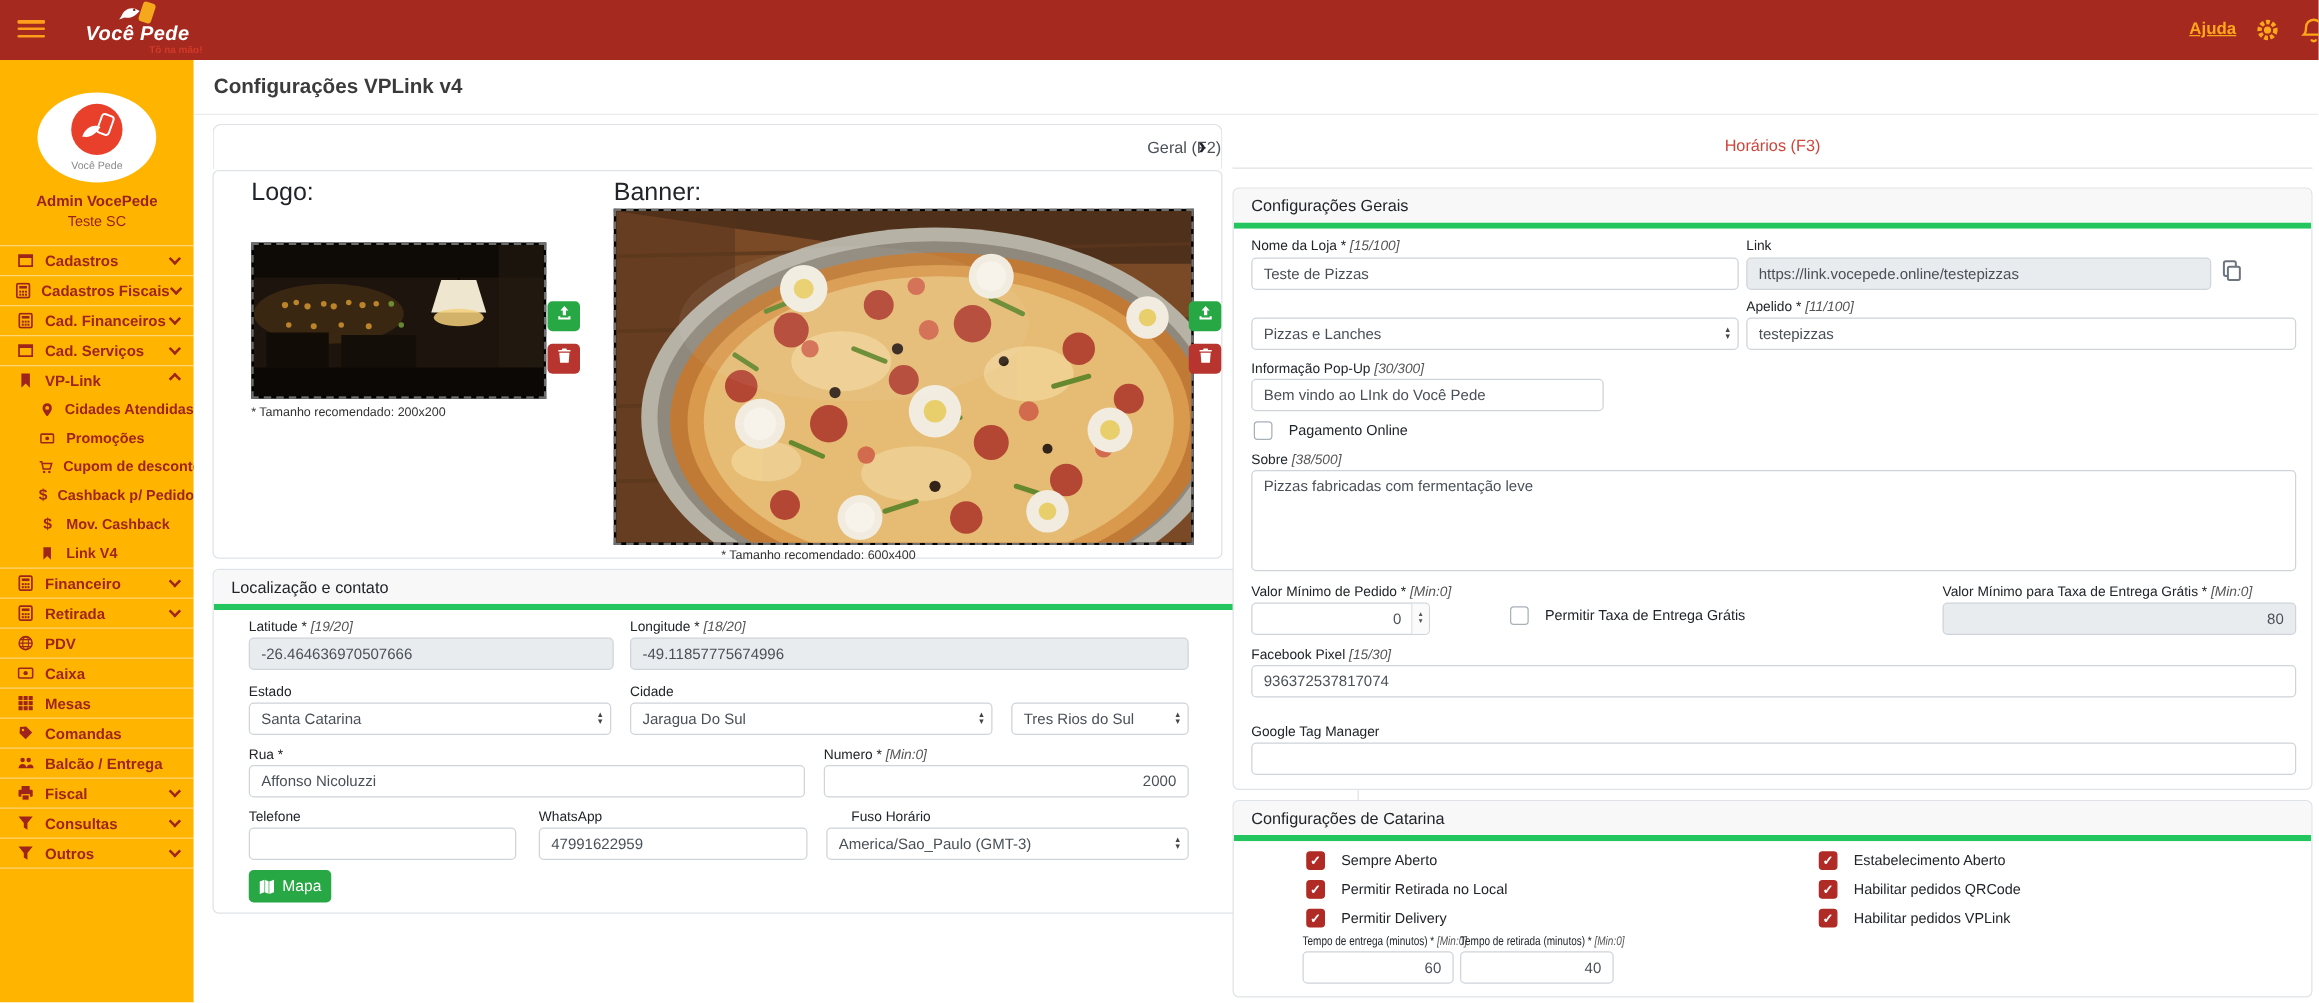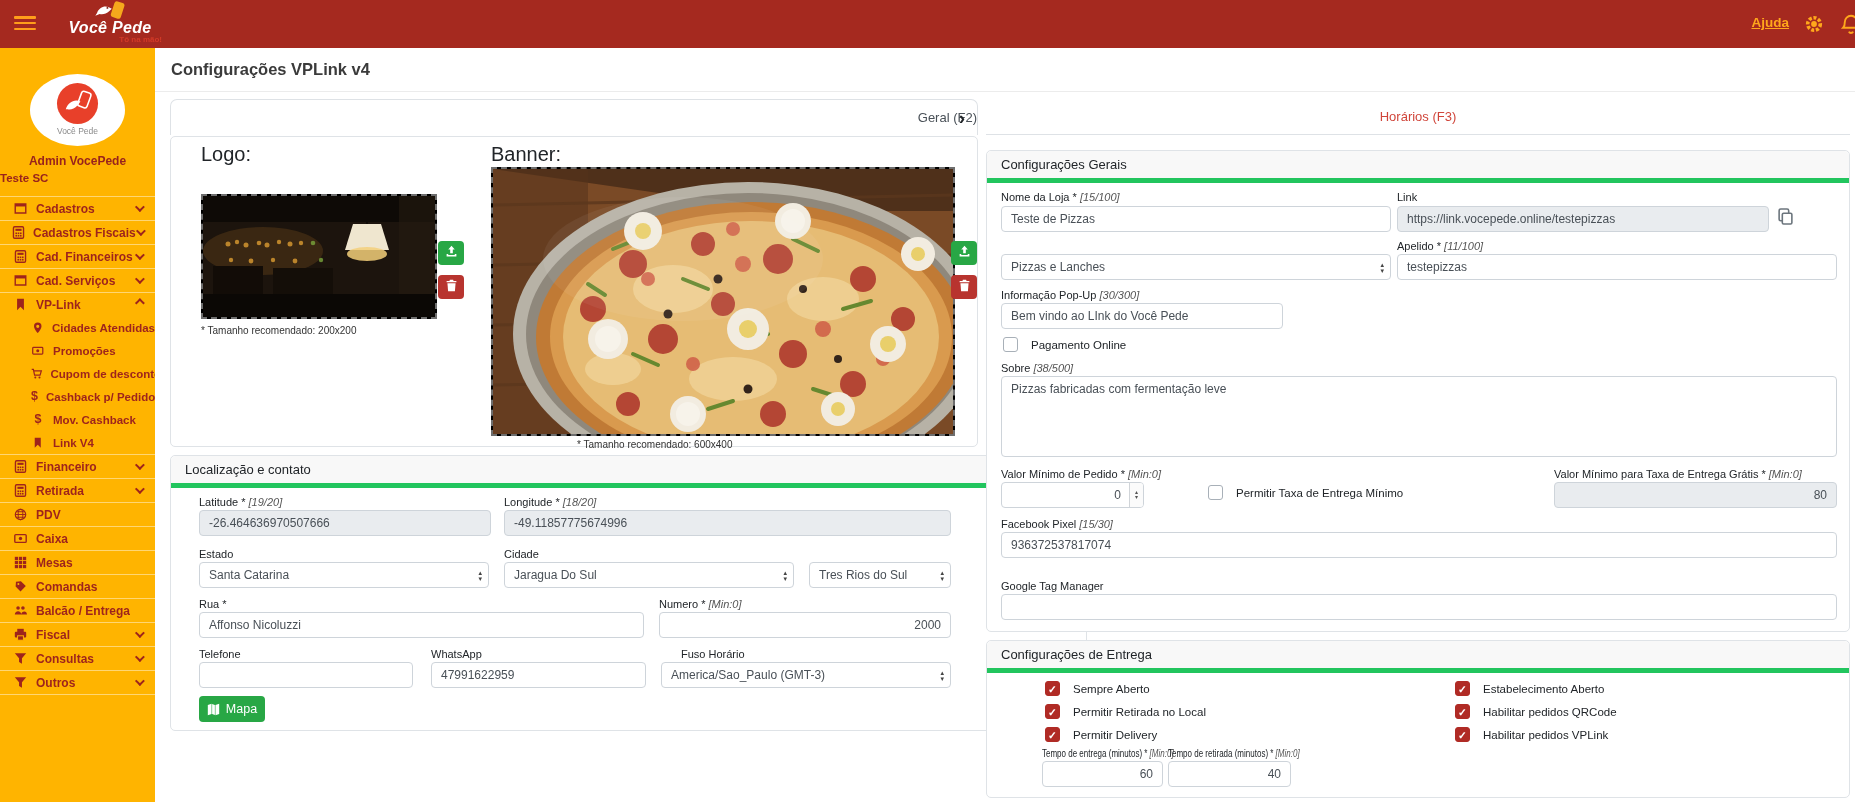--- a/index.html
+++ b/index.html
@@ -19,21 +19,21 @@
   .gearbtn { position:absolute; right:30px; top:13px; width:22px; height:22px; cursor:pointer; }
   .bellbtn { position:absolute; right:-7px; top:13px; width:22px; height:22px; cursor:pointer; }
   .gearbtn svg,.bellbtn svg { width:22px; height:22px; }
 
   
   .sidebar { position:absolute; top:48px; left:0; width:155px; bottom:0; background:#FFB400; overflow:hidden; }
   .avatar { position:absolute; left:30px; top:26px; width:95px; height:72px; background:#fff; border-radius:50%; text-align:center; }
   .avatar svg { width:43px; height:43px; margin-top:8px; }
   .avname { font-size:8.5px; color:#8a8a8a; margin-top:-3px; }
   .adminname { position:absolute; top:106px; left:0; right:0; text-align:center; color:#99231C; font-weight:bold; font-size:12px; }
-  .storename { position:absolute; top:124px; left:0; right:0; color:#99231C; font-weight:bold; font-size:11.5px; }
+  .storename { position:absolute; top:124px; left:0; right:0; text-align:center; color:#99231C; font-weight:normal; font-size:11.5px; }
   .menu { position:absolute; top:148px; left:0; right:0; color:#9E241C; }
   .mi { display:flex; align-items:center; height:24px; padding:0 8px 0 12px; border-top:1px solid rgba(255,255,255,.45); font-weight:bold; font-size:12px; cursor:pointer; }
   .menu-end { border-top:1px solid rgba(255,255,255,.45); height:0; }
   .micn { width:16px; height:14px; margin-right:8px; display:flex; align-items:center; justify-content:center; }
   .micn svg { width:13px; height:13px; }
   .mlbl { flex:1; white-space:nowrap; }
   .chev { width:7px; height:7px; border-right:2px solid #9E241C; border-bottom:2px solid #9E241C; margin-right:5px; flex:0 0 auto; }
   .chev.down { transform:rotate(45deg) translateY(-2px); }
   .chev.up { transform:rotate(-135deg) translateY(2px); }
   .sub .si { display:flex; align-items:center; height:23px; padding-left:31px; font-weight:bold; font-size:11.5px; cursor:pointer; white-space:nowrap; }
@@ -622,34 +622,34 @@
       <div class="flabel" style="left:14px;top:211px;"><span>Sobre</span> <i>[38/500]</i></div>
       <textarea class="inp" style="left: 14px; top: 225px; width: 836px; height: 81px;">Pizzas fabricadas com fermentação leve</textarea>
 
       <div class="flabel" style="left:14px;top:317px;"><span>Valor Mínimo de Pedido *</span> <i>[Min:0]</i></div>
       <div style="position:absolute;left:14px;top:331px;width:143px;height:26px;">
         <input class="inp ta-r" style="left: 0px; top: 0px; width: 100%; height: 100%; padding-right: 22px;" value="0">
         <span class="spin">▴<br>▾</span>
       </div>
       <div class="ckrow" style="left:221px;top:334px;">
         <span class="cb"></span>
-        <span class="cklbl">Permitir Taxa de Entrega Mínimo</span>
+        <span class="cklbl">Permitir Taxa de Entrega Grátis</span>
       </div>
       <div class="flabel" style="left:567px;top:317px;"><span>Valor Mínimo para Taxa de Entrega Grátis *</span> <i>[Min:0]</i></div>
       <input class="inp dis ta-r" style="left: 567px; top: 331px; width: 283px;" disabled="" value="80">
 
       <div class="flabel" style="left:14px;top:367px;"><span>Facebook Pixel</span> <i>[15/30]</i></div>
       <input class="inp" style="left: 14px; top: 381px; width: 836px;" value="936372537817074">
 
       <div class="flabel" style="left:14px;top:429px;">Google Tag Manager</div>
       <input class="inp" style="left: 14px; top: 443px; width: 836px;" value="">
     </div>
 
     <div class="card" id="card-abertura">
-      <div class="card-h">Configurações de Entrega</div>
+      <div class="card-h">Configurações de Catarina</div>
       <div id="checks">
           <div class="ck">
             <span class="cb on">✓</span>
             <span class="cklbl">Sempre Aberto</span>
           </div>
           <div class="ck">
             <span class="cb on">✓</span>
             <span class="cklbl">Estabelecimento Aberto</span>
           </div>
           <div class="ck">

